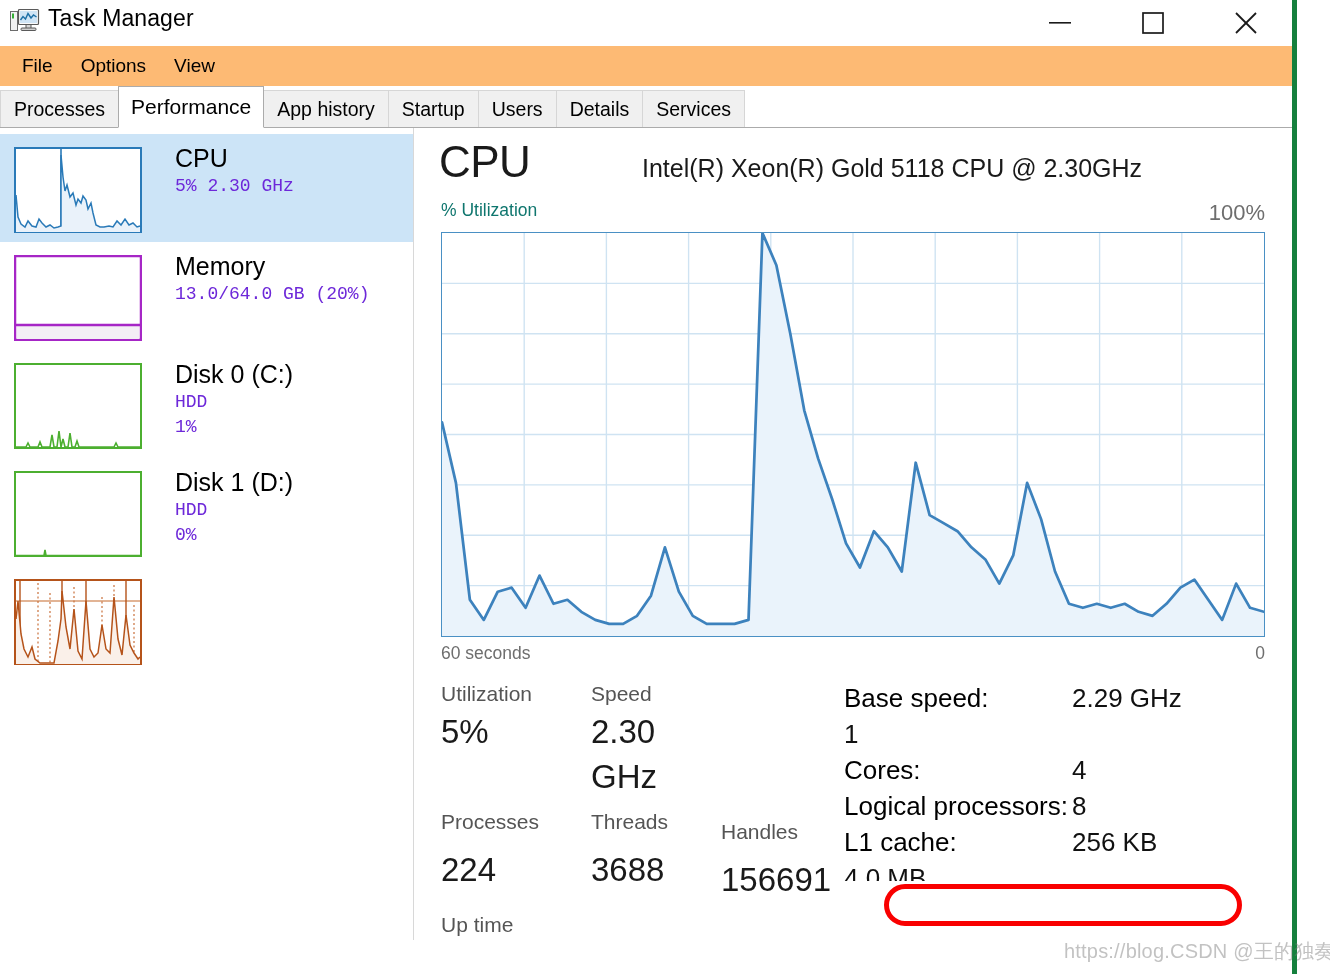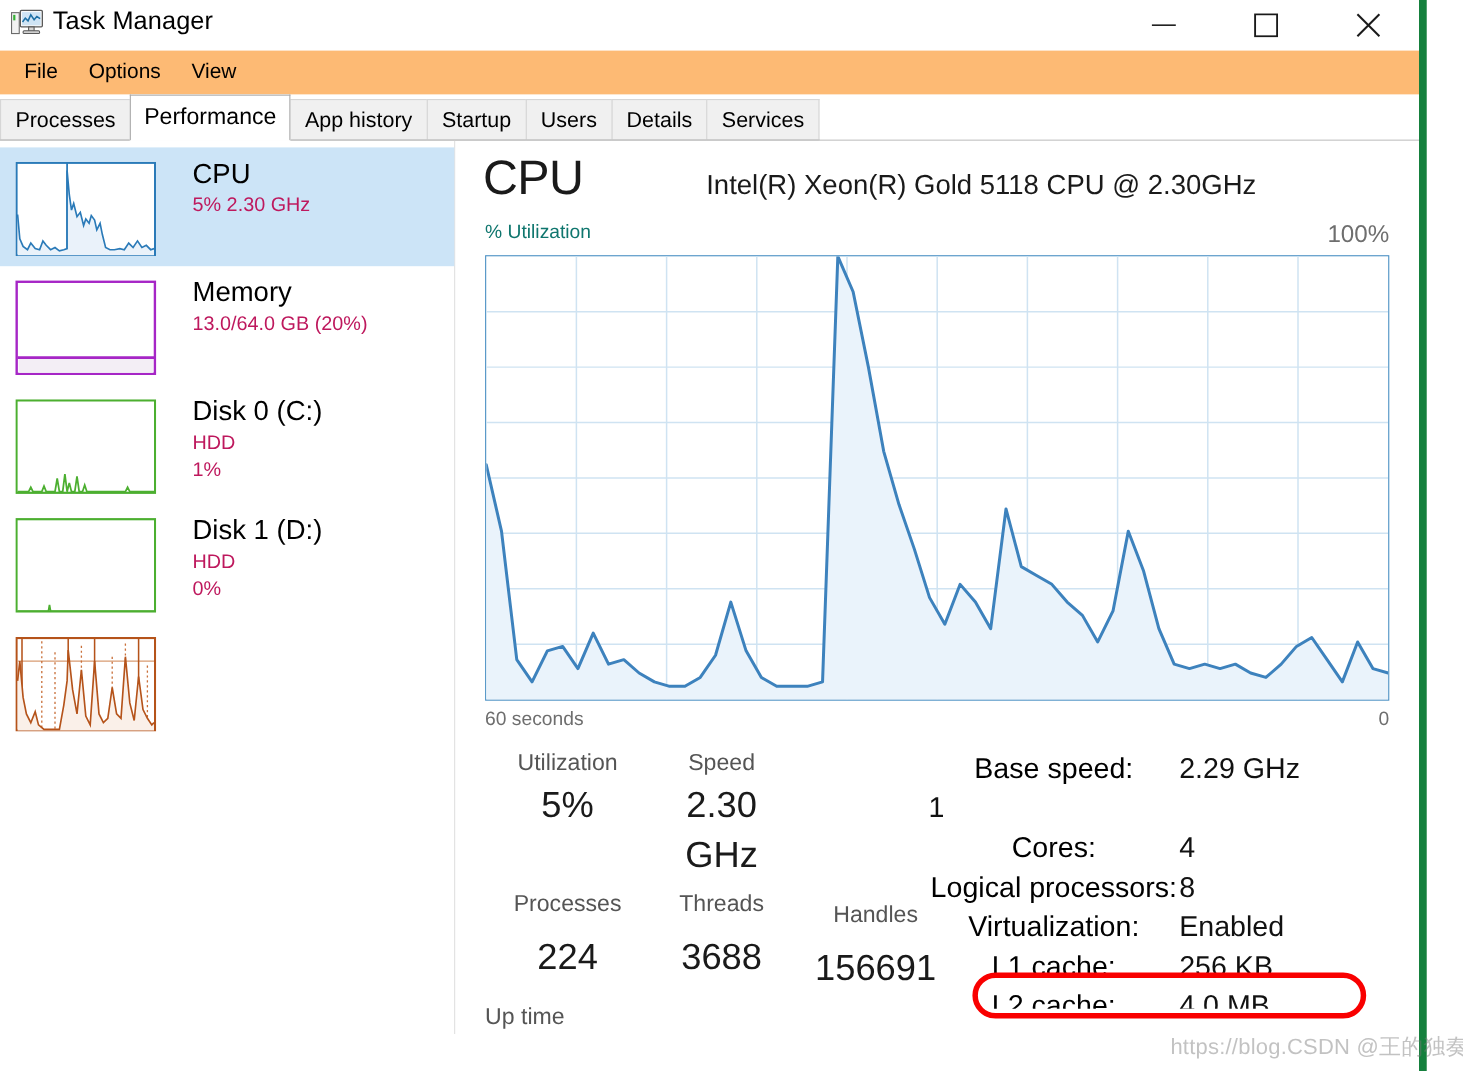--- a/index.html
+++ b/index.html
@@ -25,21 +25,21 @@
     background: #ffffff;
     border-left: 1px solid #b4b4b4;
     z-index: 0;
   }
 
   
   .window {
     position: absolute;
     left: 0; top: 0; width: 1297px; height: 974px;
     background: #ffffff;
-    border-right: 7px solid #15803d;
+    border-right: 5px solid #15803d;
     z-index: 1;
     overflow: hidden;
   }
 
   
   .titlebar {
     position: relative;
     height: 46px;
     background: #ffffff;
     display: flex;
@@ -170,23 +170,24 @@
     padding-top: 0px;
   }
   .side-title {
     font-size: 25px;
     color: #000000;
     line-height: 31px;
     white-space: nowrap;
   }
   .side-sub {
     font-size: 18px;
-    color: #be185d;
+    color: #6d28d9;
     line-height: 25px;
     white-space: nowrap;
+    font-family: Liberation Mono, monospace;
   }
 
   
   .main {
     flex: 1;
     position: relative;
     padding: 0;
     background: #ffffff;
     overflow: hidden;
   }
@@ -239,21 +240,20 @@
   .axis-row2 .axis-left,
   .axis-row2 .axis-right {
     font-size: 17.5px; color: #6e6e6e;
   }
 
   
   .stats {
     position: relative;
     margin: 2px 0 0 0;
     display: flex;
-    text-align: center;
   }
   .stats-left {
     width: 430px;
     flex: 0 0 430px;
     padding-left: 27px;
   }
   .stat-group { margin-bottom: 8px; }
   .stat-labels { display: flex; }
   .stat-values { display: flex; }
   .stat-lbl {
@@ -554,29 +554,24 @@
             </div>
             <div class="spec-row">
               <span class="spec-key">Cores:</span>
               <span class="spec-val">4</span>
             </div>
             <div class="spec-row">
               <span class="spec-key">Logical processors:</span>
               <span class="spec-val">8</span>
             </div>
             <div class="spec-row">
-              <span class="spec-key">Virtualization:</span>
-              <span class="spec-val">Enabled</span>
-            </div>
-            <div class="spec-row">
               <span class="spec-key">L1 cache:</span>
               <span class="spec-val">256 KB</span>
             </div>
             <div class="spec-row clipped">
-              <span class="spec-key">L2 cache:</span>
               <span class="spec-val">4.0 MB</span>
             </div>
           </div>
 
         </div>
 
       </div>
     </div>
   </div>
 

